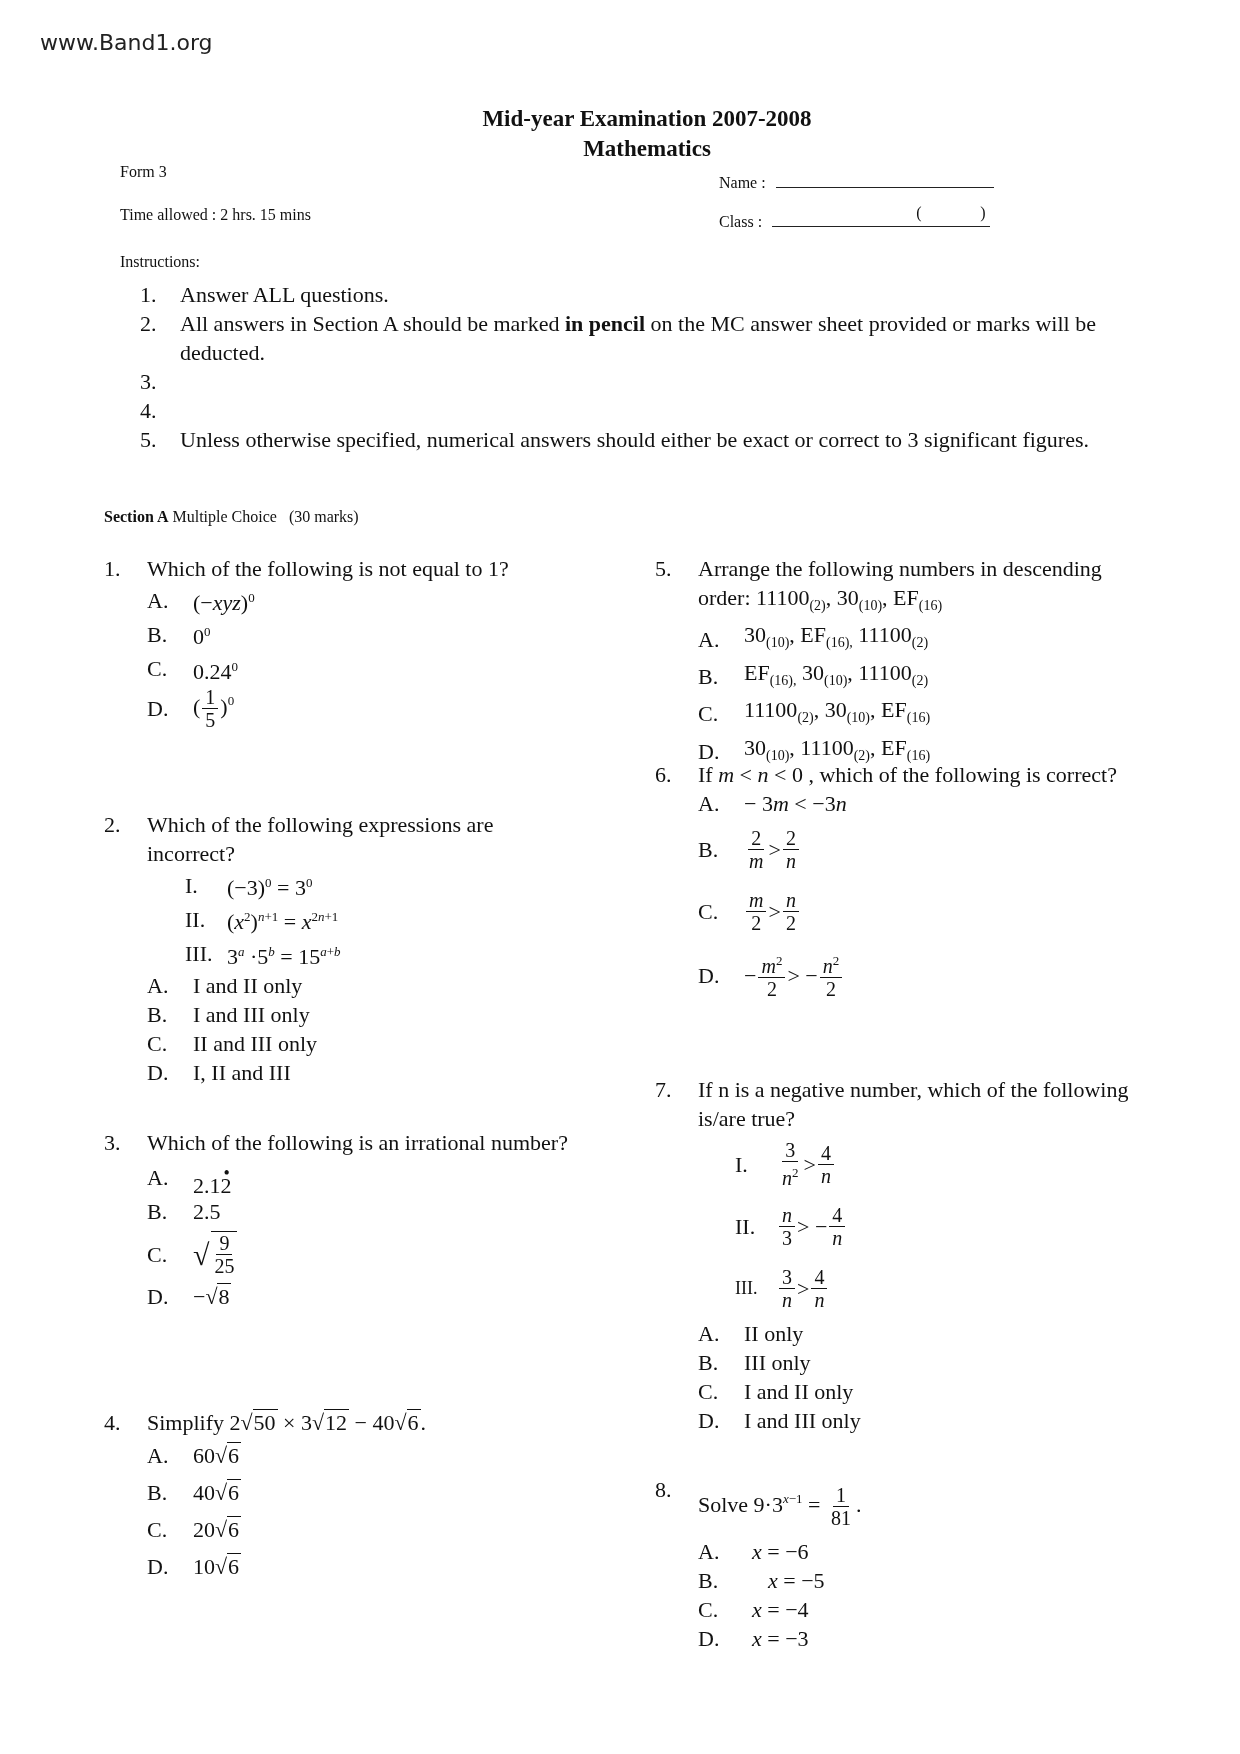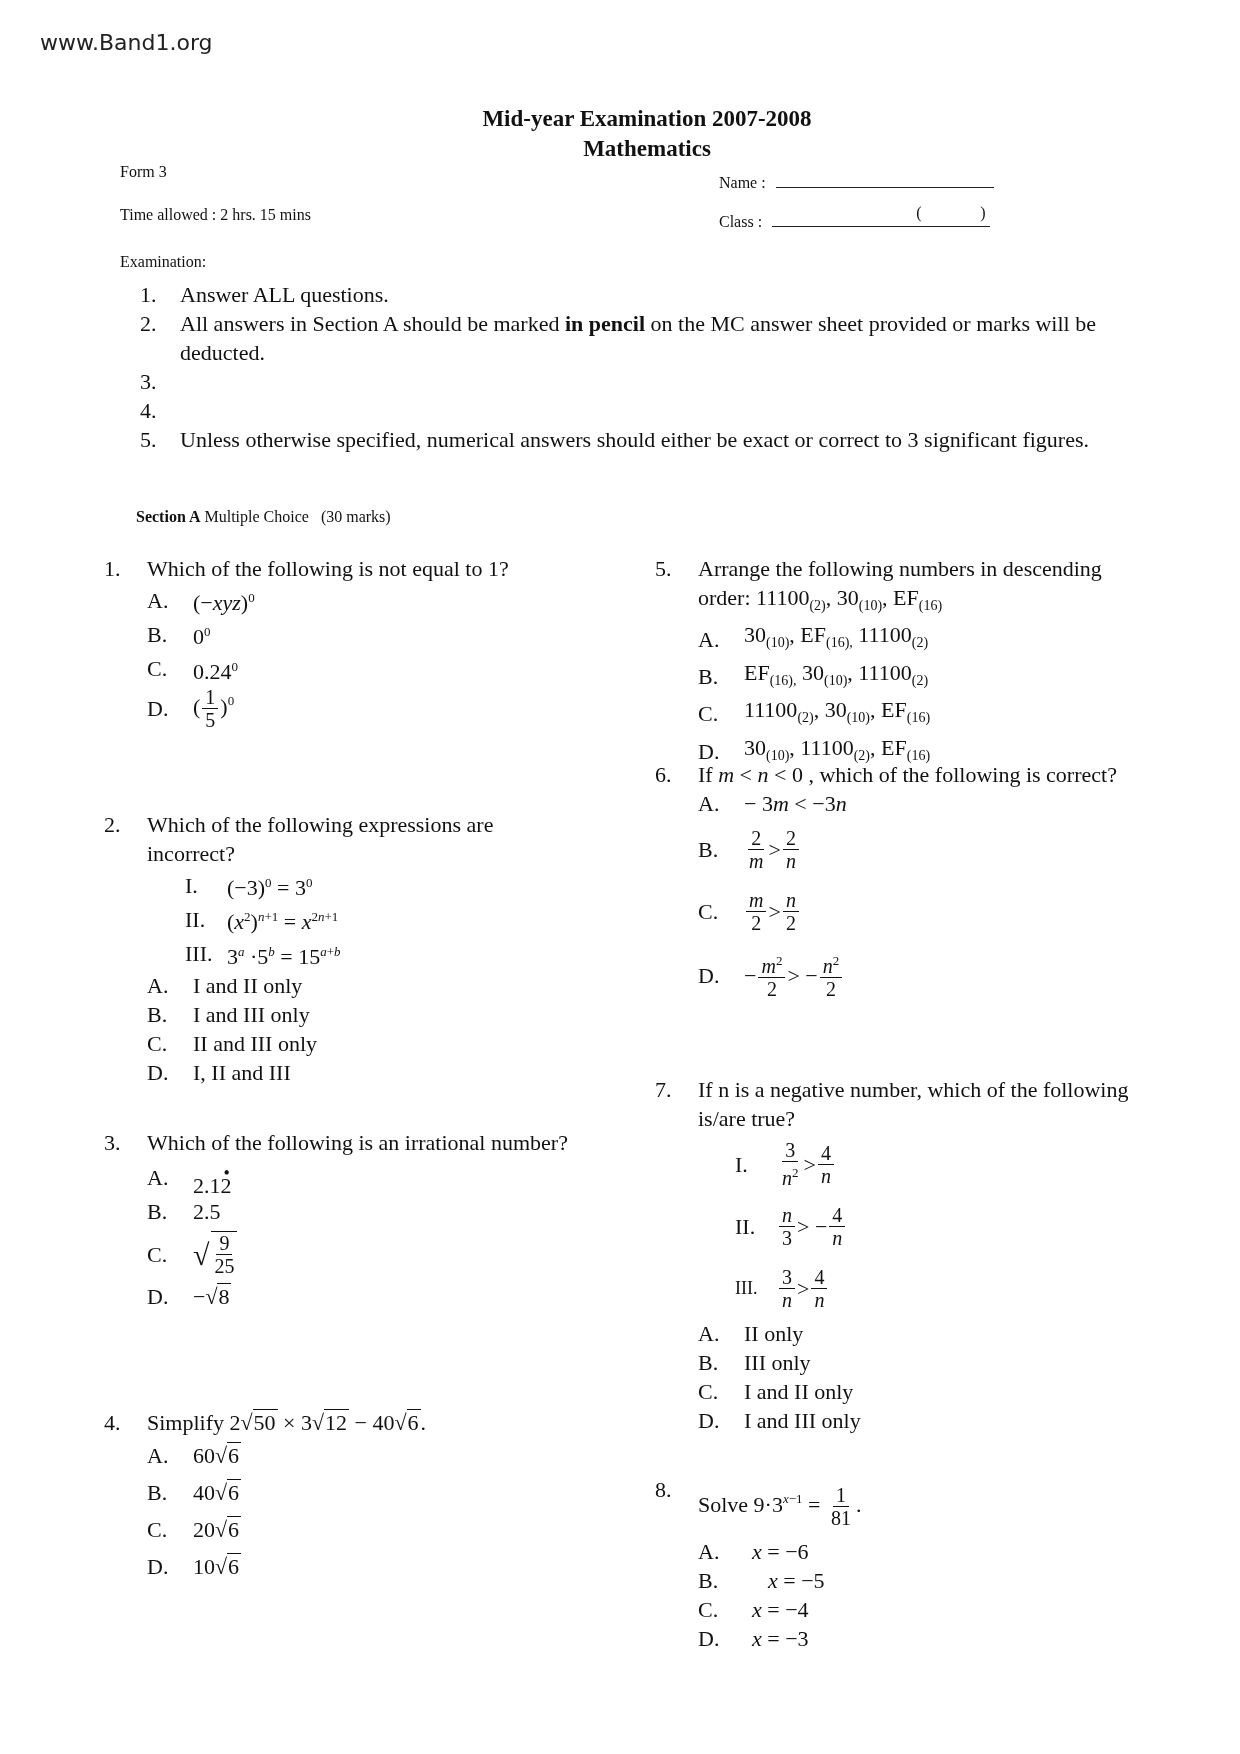--- a/index.html
+++ b/index.html
@@ -10,21 +10,21 @@
   }
   .abs { position: absolute; }
   .watermark { left: 40px; top: 30px; font-family: "DejaVu Sans", "Liberation Sans", sans-serif; font-size: 22px; color: #222; }
   .title { left: 0; width: 1232px; text-align: center; font-weight: bold; font-size: 23px; margin-left: 31px; }
   .hdr { font-size: 16px; margin-left: 16px; }
   .blank { display: inline-block; border-bottom: 1.5px solid #222; height: 20px; vertical-align: baseline; }
   .instr-head { left: 104px; top: 253px; }
   .instr { left: 140px; width: 1020px; line-height: 29px; }
   .instr .row { display: flex; }
   .instr .num { width: 40px; flex: none; }
-  .section { left: 120px; top: 508px; }
+  .section { left: 88px; top: 508px; }
   .q { width: 470px; line-height: 29px; }
   .q .qrow { display: flex; }
   .q .qn { width: 43px; flex: none; }
   .q .qtext { flex: 1; }
   .opt { display: flex; align-items: center; margin-left: 43px; min-height: 29px; }
   .opt .ol { width: 46px; flex: none; }
   .sub { display: flex; align-items: center; margin-left: 81px; min-height: 29px; }
   .sub .sl { width: 42px; flex: none; }
   .frac { display: inline-flex; flex-direction: column; align-items: center; vertical-align: middle; font-size: 20px; line-height: 22px; margin: 0 2px; }
   .frac .n { border-bottom: 1.4px solid #111; padding: 0 3px; }
@@ -51,21 +51,21 @@
   <span class="blank" style="width:218px;margin-left:6px"></span>
 </div>
 <div class="abs hdr" style="left:703px;top:206px">
   <span>Class  :</span>
   <span class="blank" style="width:218px;margin-left:6px;position:relative">
     <span style="position:absolute;left:144px;top:-2px">(</span>
     <span style="position:absolute;left:208px;top:-2px">)</span>
   </span>
 </div>
 
-<div class="abs hdr instr-head">Examination:</div>
+<div class="abs hdr instr-head">Instructions:</div>
 <div class="abs instr" style="top:280px">
   <div class="row">
       <span class="num">1.</span>
       <span>Answer ALL questions.</span>
     </div>
   <div class="row">
       <span class="num">2.</span>
       <span><span>All answers in Section A should be marked </span><b>in pencil</b><span> on the MC answer sheet provided or marks will be deducted.</span></span>
     </div>
   <div class="row">

